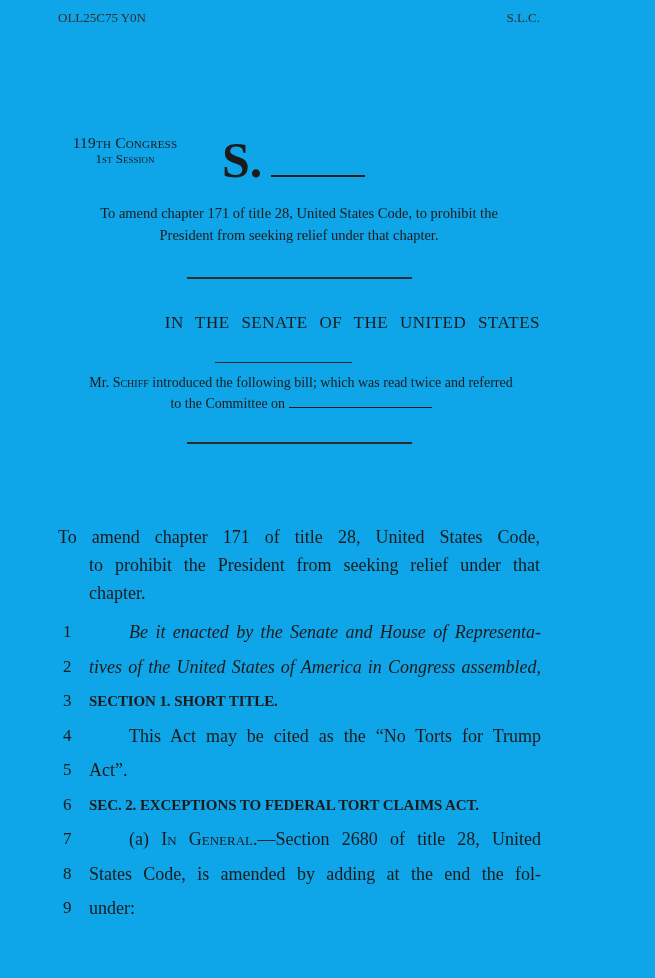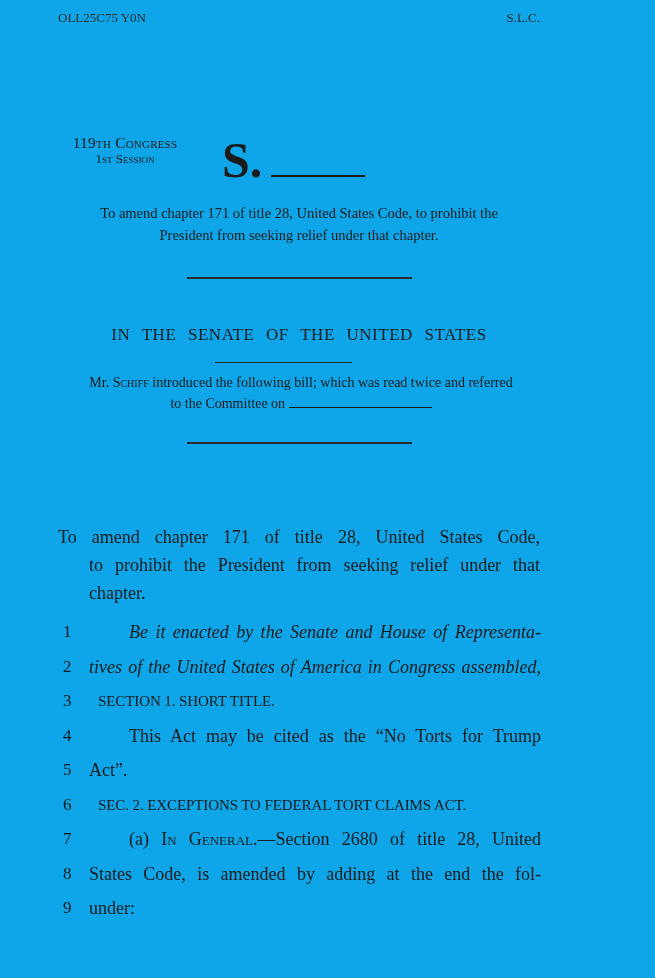--- a/index.html
+++ b/index.html
@@ -23,40 +23,40 @@
   .sblank { display:inline-block; width:94px; border-bottom:2.5px solid var(--ink); margin-left:9px; }
 
   .otitle { position:absolute; top:203px; left:58px; width:482px;
             text-align:center; font-size:14.5px; line-height:21.5px; }
 
   .rule { position:absolute; border-top:2px solid var(--rule); }
   .r1 { top:277px; left:187px; width:225px; }
   .rsmall { top:362px; left:215px; width:137px; border-top-width:1.5px; }
   .r2 { top:442px; left:187px; width:225px; }
 
-  .senate { position:absolute; top:325px; left:58px; width:482px; text-align:center;
+  .senate { position:absolute; top:313px; left:58px; width:482px; text-align:right;
             font-size:17px; letter-spacing:.5px; word-spacing:7px; }
 
   .sponsor { position:absolute; top:372px; left:60px; width:482px;
              text-align:center; font-size:14px; line-height:21px; }
   .cblank { display:inline-block; width:143px; border-bottom:1px solid var(--ink); }
 
   .abill { position:absolute; top:478px; left:58px; width:482px; text-align:center;
            font-size:37px; font-weight:bold; letter-spacing:1px; word-spacing:12px; }
 
   .longtitle { position:absolute; top:523px; left:58px; width:482px; font-size:18px; }
   .longtitle .row { height:28px; line-height:28px; }
   .hang { padding-left:31px; }
 
   .bodylines { position:absolute; top:615px; left:58px; width:483px; font-size:18px; }
   .bodylines .row { display:flex; height:34.5px; line-height:34.5px; }
   .num { flex:none; width:31px; padding-left:5px; box-sizing:border-box; font-size:17px; }
   .btext { flex:1; min-width:0; }
   .it { font-style:italic; }
-  .bh { font-weight:normal; font-size:15px; letter-spacing:-.1px; white-space:nowrap;margin-left:9px; }
+  .bh { font-weight:bold; font-size:15px; letter-spacing:-.1px; white-space:nowrap; }
   .ind { text-indent:40px; }
   .jl { text-align:justify; text-align-last:justify; }
 </style>
 </head>
 <body>
 
 <div class="page">
 
   <div class="slug">
     <span>OLL25C75 Y0N</span>

